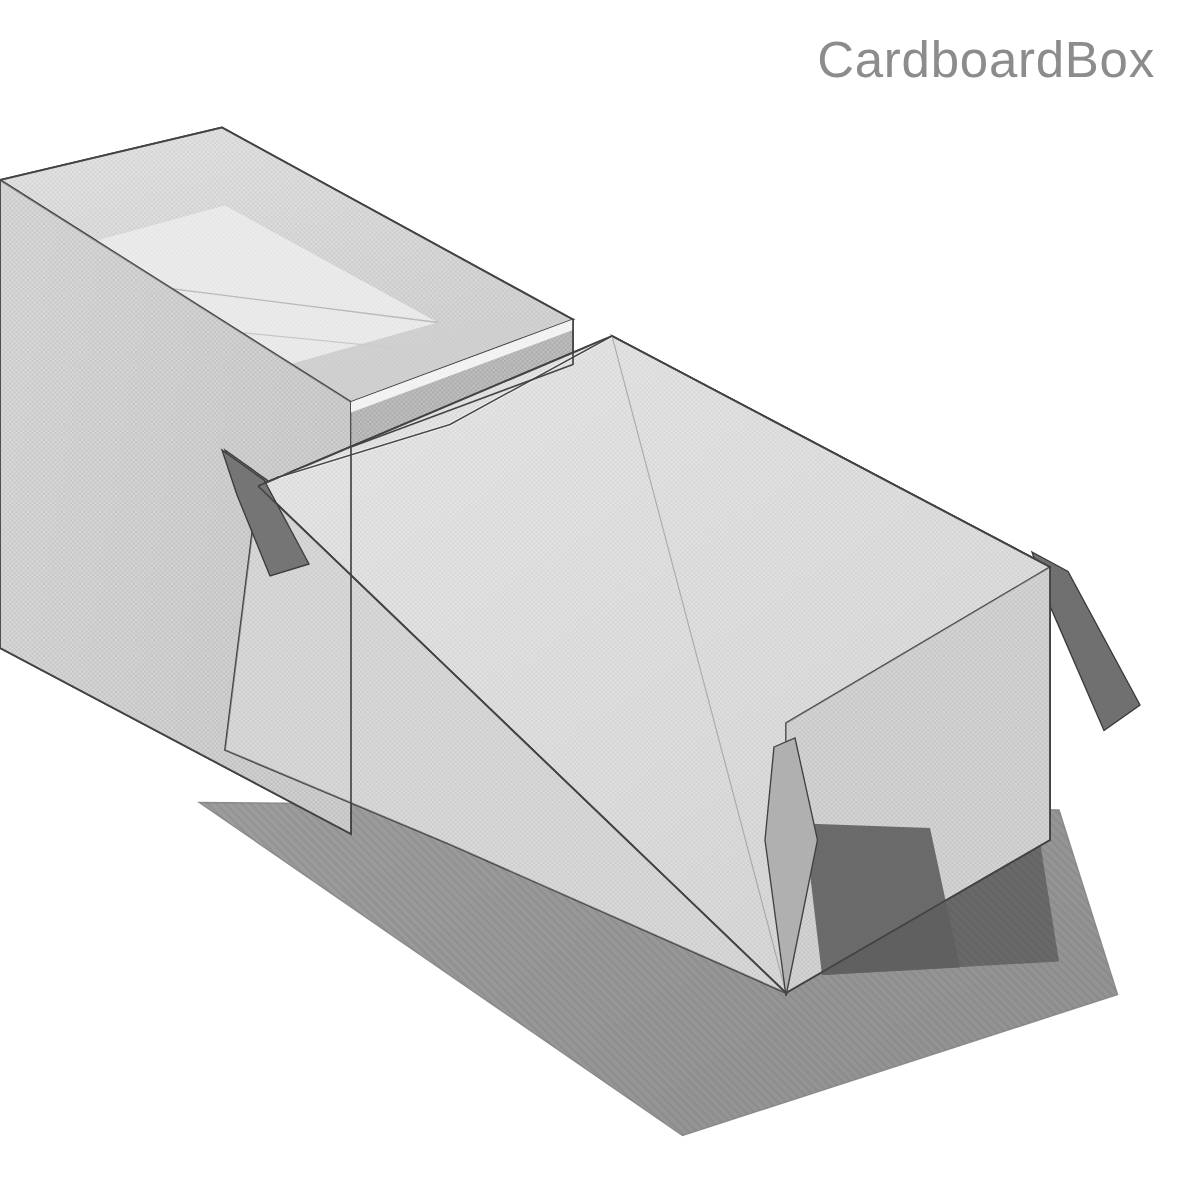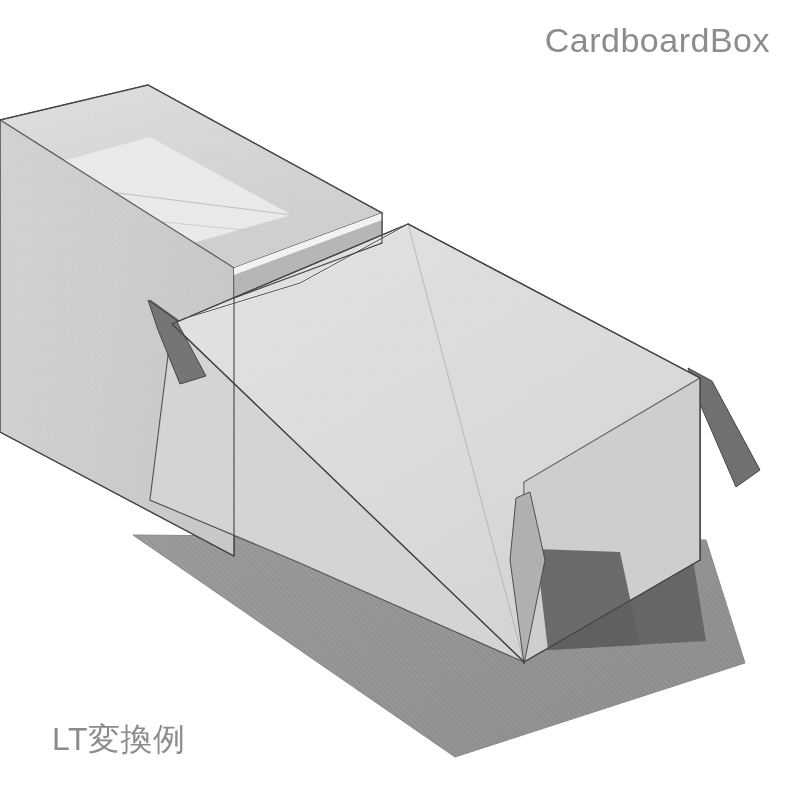--- a/index.html
+++ b/index.html
@@ -159,15 +159,14 @@
 
     <g fill="none" stroke="#434343" stroke-width="1.1">
       <polyline points="0,120 148,85 382,213 382,243 234,298 234,556 0,432 0,120"></polyline>
       <polyline points="172,324 408,224 700,378 700,560 524,662 172,324"></polyline>
     </g>
   </svg>
 
   <div class="label" id="title-en" style="color: rgb(140, 140, 140);">CardboardBox</div>
 
 
-  <div class="label" id="caption-jp" style="color: rgb(140, 140, 140);">LT変換例</div>
 
 </div>
 
 </body></html>

